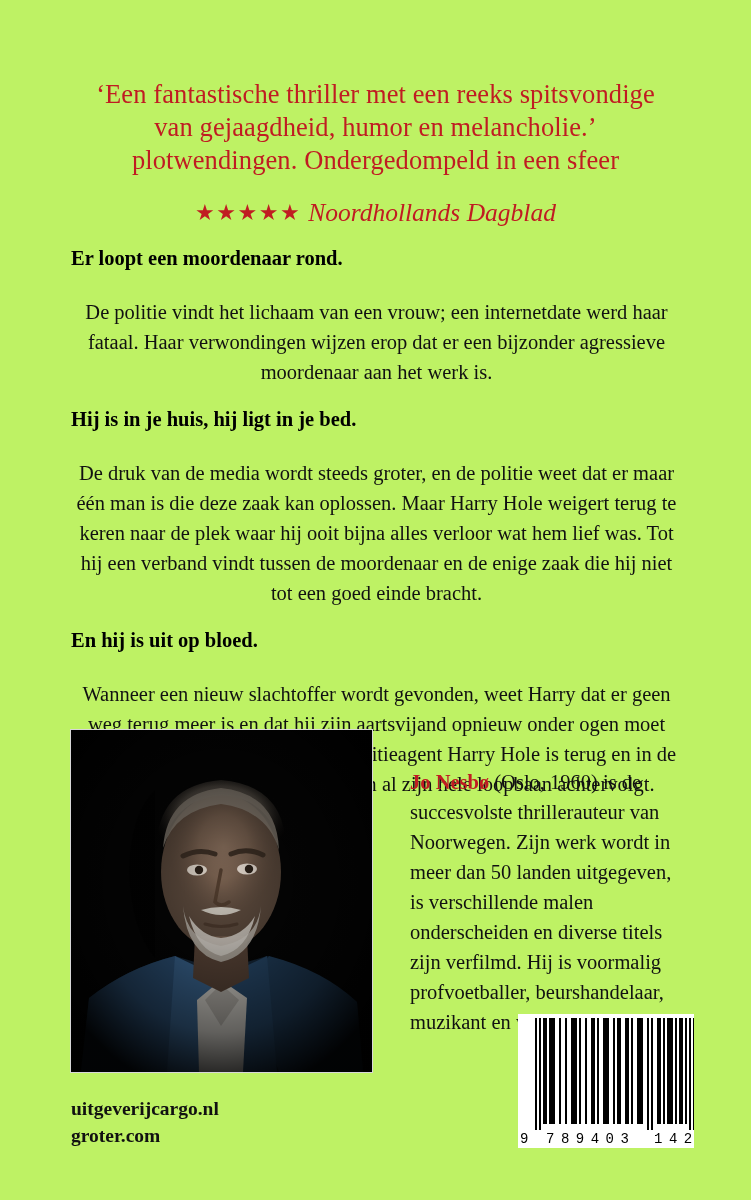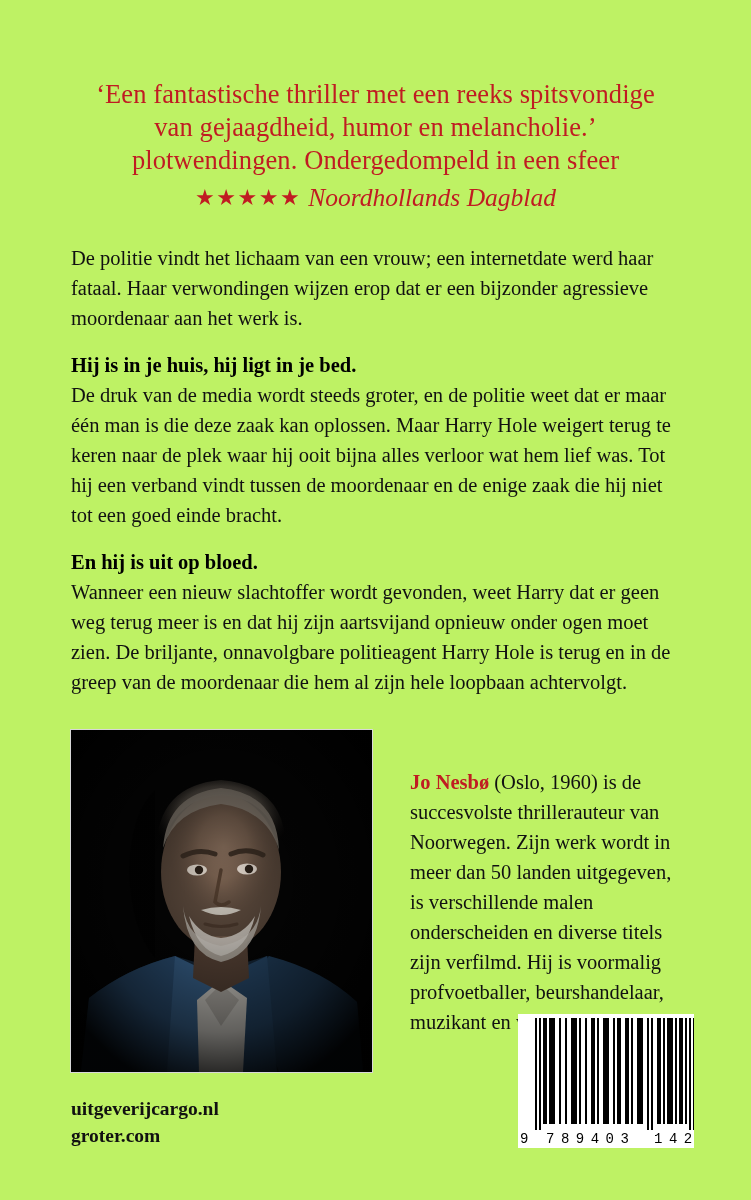--- a/index.html
+++ b/index.html
@@ -32,21 +32,21 @@
     text-align: center;
     color: #c01c22;
   }
   .quote-line {
     font-size: 26.5px;
     line-height: 33px;
     font-weight: 400;
     letter-spacing: 0.1px;
   }
   .quote-source-row {
-    margin-top: 5px;
+    margin-top: 20px;
     font-size: 25px;
     line-height: 32px;
     white-space: nowrap;
   }
   .stars {
     letter-spacing: 1.5px;
     font-size: 22px;
     vertical-align: 1px;
   }
   .source-name {
@@ -67,21 +67,22 @@
   .blurb-head {
     font-weight: bold;
     font-size: 20.5px;
     line-height: 30px;
     color: #000000;
   }
   .blurb-text {
     font-size: 20.5px;
     line-height: 30px;
     color: #111111;
-    text-align: left;
+    text-align: center;
+    margin-top: 24px;
   }
 
   
   .author-photo {
     position: absolute;
     left: 71px;
     top: 730px;
     width: 301px;
     height: 342px;
     background:
@@ -138,20 +139,21 @@
     <div class="quote-line">‘Een fantastische thriller met een reeks spitsvondige</div>
     <div class="quote-line">van gejaagdheid, humor en melancholie.’</div>
     <div class="quote-line">plotwendingen. Ondergedompeld in een sfeer</div>
     <div class="quote-source-row">
       <span class="stars">★★★★★</span><span class="source-name">Noordhollands Dagblad</span>
     </div>
   </div>
 
   <div class="blurb">
     <div class="blurb-section">
+      <div class="blurb-head">Er loopt een moordenaar rond.</div>
       <div class="blurb-text">De politie vindt het lichaam van een vrouw; een internetdate werd haar fataal. Haar verwondingen wijzen erop dat er een bijzonder agressieve moordenaar aan het werk is.</div>
     </div>
     <div class="blurb-section">
       <div class="blurb-head">Hij is in je huis, hij ligt in je bed.</div>
       <div class="blurb-text">De druk van de media wordt steeds groter, en de politie weet dat er maar één man is die deze zaak kan oplossen. Maar Harry Hole weigert terug te keren naar de plek waar hij ooit bijna alles verloor wat hem lief was. Tot hij een verband vindt tussen de moordenaar en de enige zaak die hij niet tot een goed einde bracht.</div>
     </div>
     <div class="blurb-section">
       <div class="blurb-head">En hij is uit op bloed.</div>
       <div class="blurb-text">Wanneer een nieuw slachtoffer wordt gevonden, weet Harry dat er geen weg terug meer is en dat hij zijn aartsvijand opnieuw onder ogen moet zien. De briljante, onnavolgbare politieagent Harry Hole is terug en in de greep van de moordenaar die hem al zijn hele loopbaan achtervolgt.</div>
     </div>

